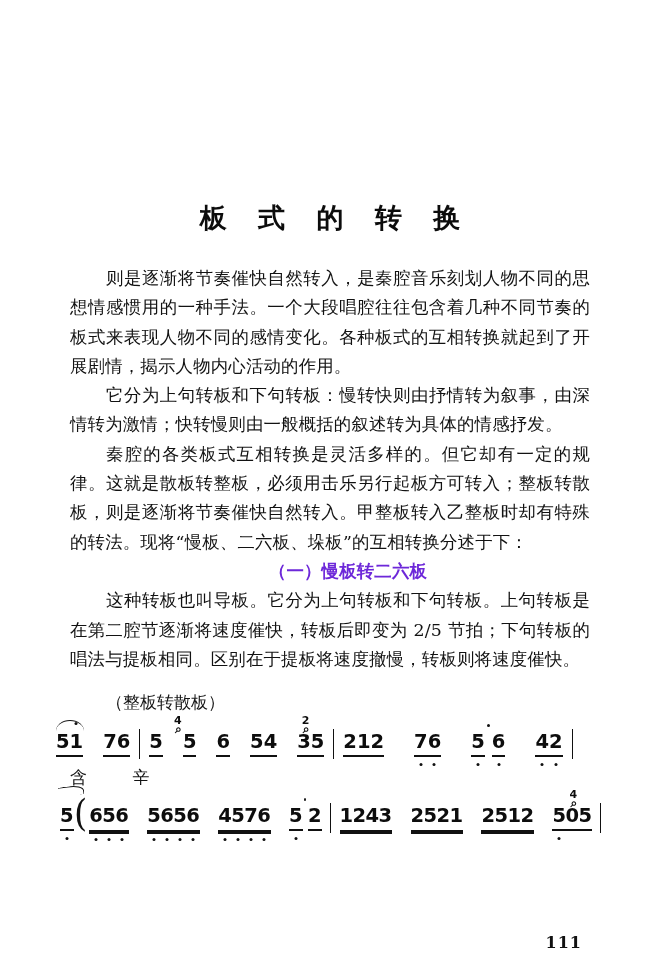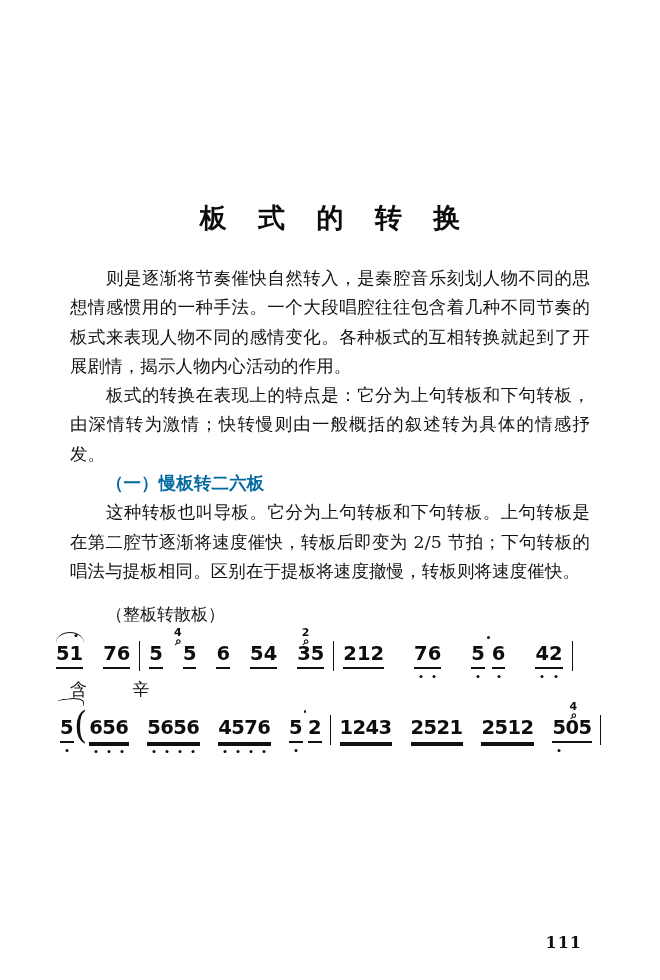--- a/index.html
+++ b/index.html
@@ -56,22 +56,23 @@
     font-family: "DejaVu Serif", "Liberation Serif", serif;
   }
 
   h2.sub-head {
     margin: 0;
     font-size: 17.4px;
     line-height: 29.3px;
     font-weight: bold;
     text-indent: 36px;
     letter-spacing: 0.2px;
-    color: #0369a1;
+    color: #6d28d9;
     font-family: "DejaVu Sans", "Liberation Sans", sans-serif;
+    text-align: center;
   }
 
   p.score-caption {
     margin: 0;
     padding-top: 14px;
     font-size: 17px;
     line-height: 28px;
     text-indent: 36px;
     color: #141414;
     font-family: "DejaVu Serif", "Liberation Serif", serif;
@@ -225,21 +226,22 @@
 </head>
 <body>
 
 <div class="page">
 
   <h1 class="doc-title">板 式 的 转 换</h1>
 
   <div class="body-block">
 
     <p class="para">则是逐渐将节奏催快自然转入，是秦腔音乐刻划人物不同的思想情感惯用的一种手法。一个大段唱腔往往包含着几种不同节奏的板式来表现人物不同的感情变化。各种板式的互相转换就起到了开展剧情，揭示人物内心活动的作用。</p>
-    <p class="para">板式的转换在表现上的特点是：它分为上句转板和下句转板，由深情转为激情；快转慢则由一般概括的叙述转为具体的情感抒发。</p>
+    <p class="para">它分为上句转板和下句转板：慢转快则由抒情转为叙事，由深情转为激情；快转慢则由一般概括的叙述转为具体的情感抒发。</p>
+    <p class="para">秦腔的各类板式互相转换是灵活多样的。但它却有一定的规律。这就是散板转整板，必须用击乐另行起板方可转入；整板转散板，则是逐渐将节奏催快自然转入。甲整板转入乙整板时却有特殊的转法。现将“慢板、二六板、垛板”的互相转换分述于下：</p>
 
     <h2 class="sub-head">（一）慢板转二六板</h2>
 
     <p class="para">这种转板也叫导板。它分为上句转板和下句转板。上句转板是在第二腔节逐渐将速度催快，转板后即变为 2/5 节拍；下句转板的唱法与提板相同。区别在于提板将速度撤慢，转板则将速度催快。</p>
 
     <p class="score-caption">（整板转散板）</p>
   </div>
 
   <div class="score">
     <div class="score-line" id="score-line-1">

